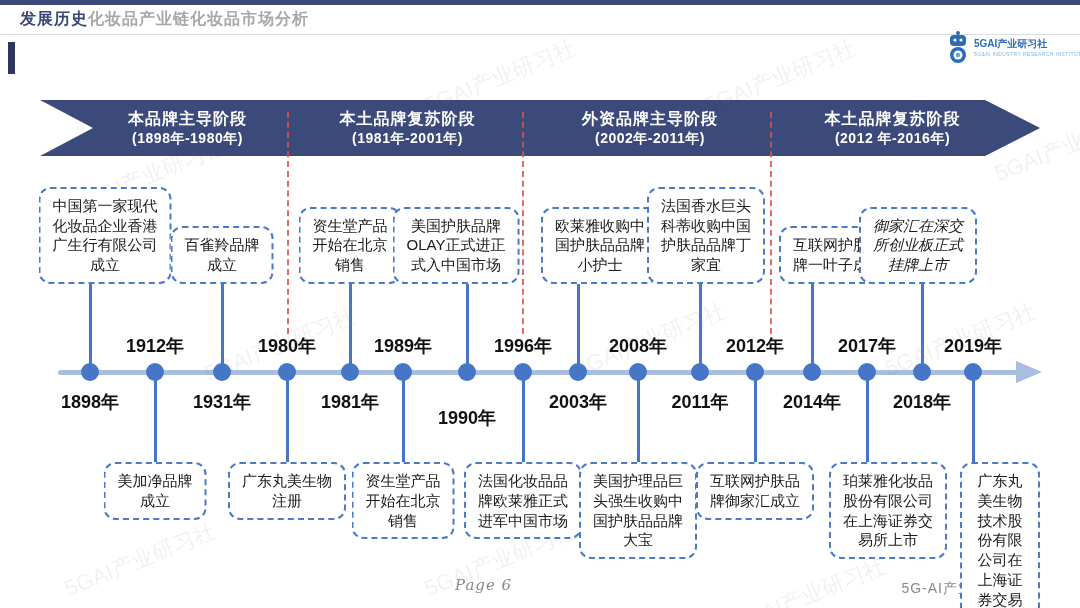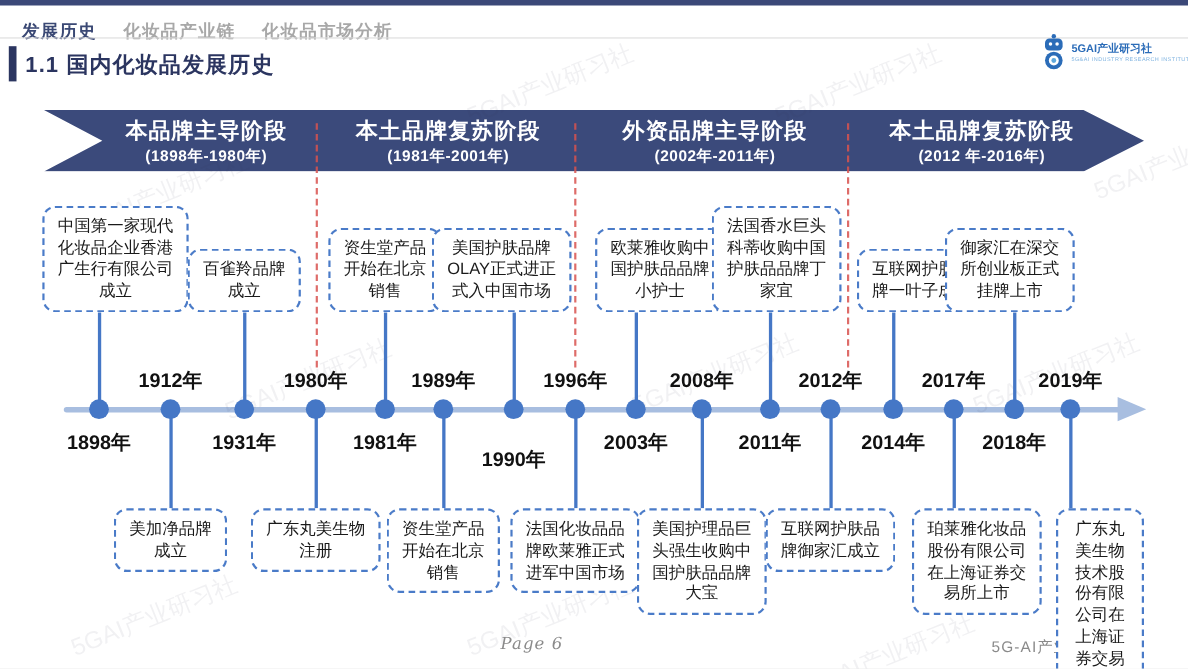--- a/index.html
+++ b/index.html
@@ -4,40 +4,40 @@
 <style>
   html,body{margin:0;padding:0;background:#e8e8e8;}
   .page{
     position:relative;width:1080px;height:608px;background:#ffffff;
     font-family:"Liberation Sans","DejaVu Sans",sans-serif;
     overflow:hidden;margin:0 auto;
   }
   
   .topbar{position:absolute;left:0;top:0;width:1080px;height:5px;background:#3b4878;}
   
-  .nav{position:absolute;left:20px;top:19px;display:flex;gap:24px;align-items:center;}
+  .nav{position:absolute;left:20px;top:9px;display:flex;align-items:center;}
   .nav-item{font-size:16px;font-weight:bold;color:#a8a8a8;letter-spacing:1px;cursor:pointer;}
   .nav-item.active{color:#3a4874;}
   .nav-divider{position:absolute;left:0;top:34px;width:1080px;height:1px;background:#dcdcdc;}
   
   .title-wrap{position:absolute;left:8px;top:42px;display:flex;align-items:center;}
   .title-bar{width:7px;height:32px;background:#2b3560;margin-right:8px;}
   .page-title{font-size:20px;font-weight:bold;color:#2b3560;letter-spacing:1px;}
   
   .logo{position:absolute;left:947px;top:30px;display:flex;align-items:center;gap:5px;}
   .logo-text-main{font-size:10px;font-weight:bold;color:#2b6cb8;white-space:nowrap;}
   .logo-text-sub{font-size:5px;color:#7fb3e0;white-space:nowrap;letter-spacing:.4px;}
   
   .banner{
     position:absolute;left:40px;top:100px;width:1000px;height:56px;
     background:#3b4a7b;display:flex;align-items:center;
     clip-path:polygon(0 0,94.5% 0,100% 50%,94.5% 100%,0 100%,5.3% 50%);
   }
   .phase{display:flex;flex-direction:column;justify-content:center;align-items:center;color:#fff;text-align:center;}
-  .phase-name{font-size:20px;font-weight:bold;letter-spacing:1px;line-height:1.3;}
+  .phase-name{font-size:16px;font-weight:bold;letter-spacing:1px;line-height:1.3;}
   .phase-range{font-size:14px;font-weight:bold;letter-spacing:.5px;line-height:1.3;}
   .p1{width:25%;padding-left:45px;box-sizing:border-box;}
   .p2{width:23.5%;}
   .p3{width:25%;}
   .p4{width:26.5%;padding-right:30px;box-sizing:border-box;}
   
   .red-sep{
     position:absolute;top:112px;width:0;height:222px;
     border-left:2px dashed #d9534f;opacity:.85;
   }
@@ -77,21 +77,20 @@
 
   <div class="nav">
     <div class="nav-item active">发展历史</div>
     <div class="nav-item">化妆品产业链</div>
     <div class="nav-item">化妆品市场分析</div>
   </div>
   <div class="nav-divider"></div>
 
   <div class="title-wrap">
     <div class="title-bar"></div>
-    <div class="page-title">1.1 国内化妆品发展历史</div>
   </div>
 
   <div class="logo">
     <svg width="22" height="34" viewBox="0 0 22 34">
       <circle cx="11" cy="3" r="2" fill="#2b6cb8"></circle>
       <rect x="3" y="5" width="16" height="11" rx="4" fill="#2b6cb8"></rect>
       <circle cx="8" cy="10" r="1.6" fill="#ffffff"></circle>
       <circle cx="14" cy="10" r="1.6" fill="#ffffff"></circle>
       <circle cx="11" cy="25" r="8" fill="#2b6cb8"></circle>
       <circle cx="11" cy="25" r="4.5" fill="#ffffff"></circle>
@@ -208,21 +207,21 @@
       <div class="tl-stem" style="left: 865.5px; top: 372px; height: 90px;"></div>
       <div class="tl-dot" style="left: 858px;"></div>
       <div class="year-label" style="left: 817px; top: 334px;">2017年</div>
       <div class="event-box" style="left: 888px; top: 462px;">珀莱雅化妆品
 股份有限公司
 在上海证券交
 易所上市</div>
       <div class="tl-stem" style="left: 920.5px; top: 284px; height: 88px;"></div>
       <div class="tl-dot" style="left: 913px;"></div>
       <div class="year-label" style="left: 872px; top: 390px;">2018年</div>
-      <div class="event-box" style="left: 918px; bottom: 324px;">御家汇在深交
+      <div class="event-box" style="left: 918px; bottom: 324px; font-style: italic;">御家汇在深交
 所创业板正式
 挂牌上市</div>
       <div class="tl-stem" style="left: 971.5px; top: 372px; height: 90px;"></div>
       <div class="tl-dot" style="left: 964px;"></div>
       <div class="year-label" style="left: 923px; top: 334px;">2019年</div>
       <div class="event-box" style="left: 1000px; top: 462px;">广东丸美生物
 技术股份有限
 公司在上海证
 券交易所上市</div>
     </div>

